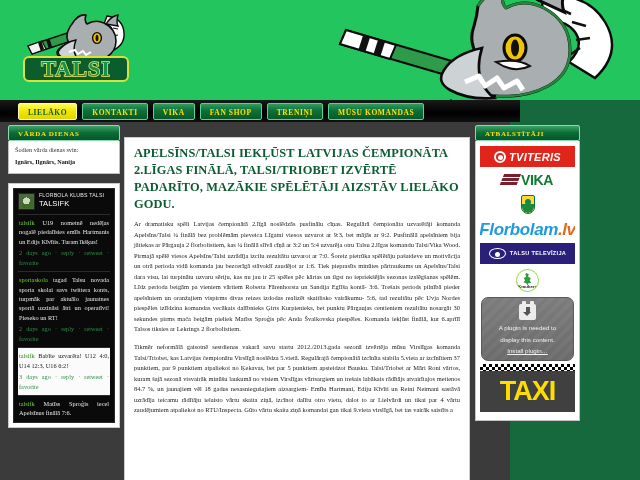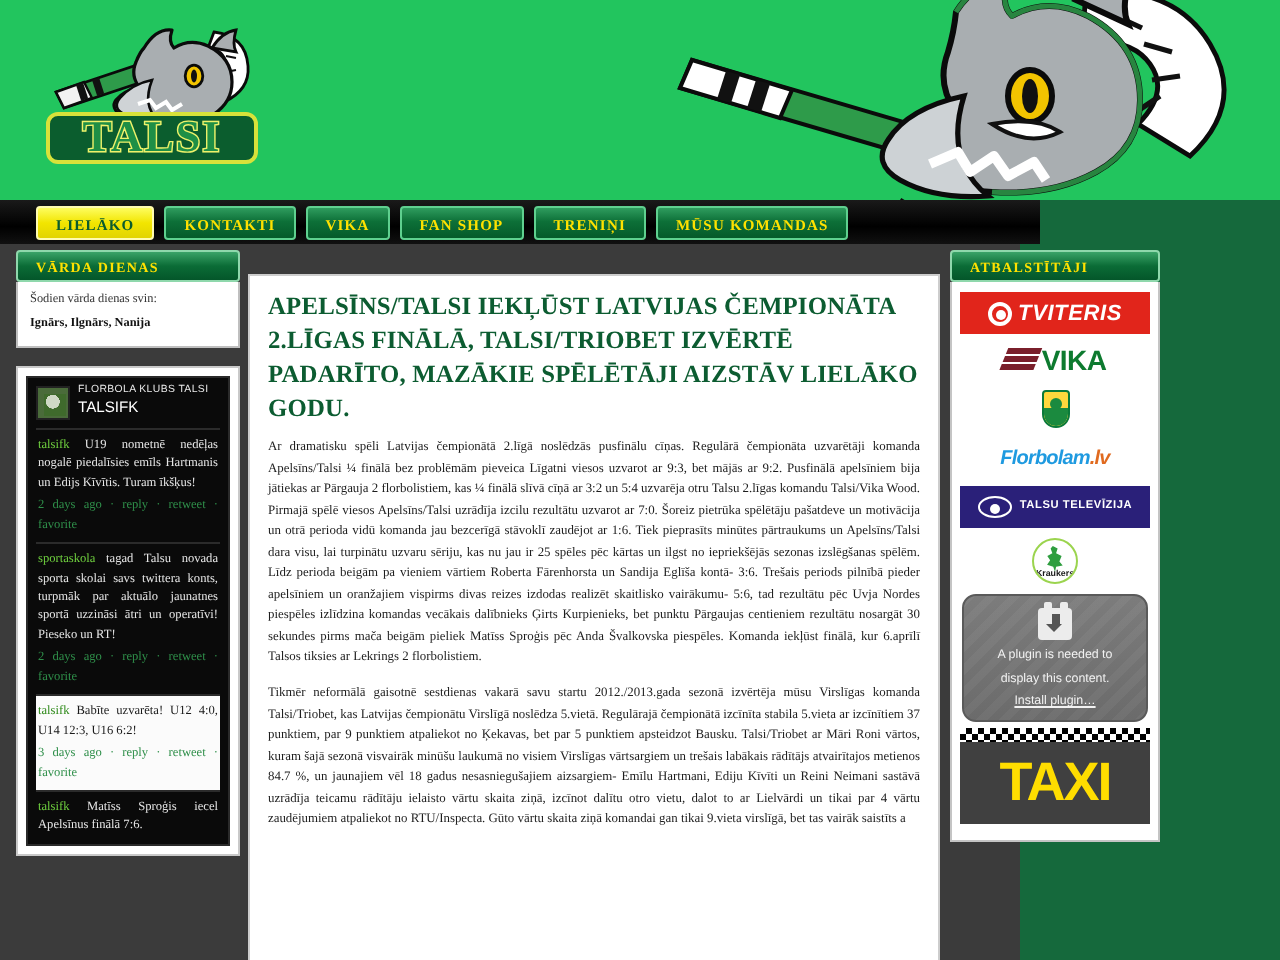--- a/index.html
+++ b/index.html
@@ -255,21 +255,21 @@
   .coat-shield .cd{
     position:absolute; left:50%; top:3px; transform:translateX(-50%);
     width:6px; height:6px; border-radius:50%; background:#1b8a3f;
   }
   .spon-flor{
     height:21px; background:#fff;
     display:flex; align-items:center; justify-content:center;
   }
   .flor-txt{
     font-family:"Liberation Sans",sans-serif; font-weight:bold; font-style:italic;
-    font-size:10px; color:#1f9ae0; letter-spacing:-.4px;
+    font-size:17px; color:#1f9ae0; letter-spacing:-.4px;
   }
   .flor-txt em{ color:#e06a1f; font-style:italic; }
   .spon-tv{
     height:21px; background:#2a2079;
     display:flex; align-items:center; justify-content:center; gap:4px;
     padding:0 4px;
   }
   .tv-eye{
     width:17px;height:11px;border:1.3px solid #fff;border-radius:50%;
     position:relative;

